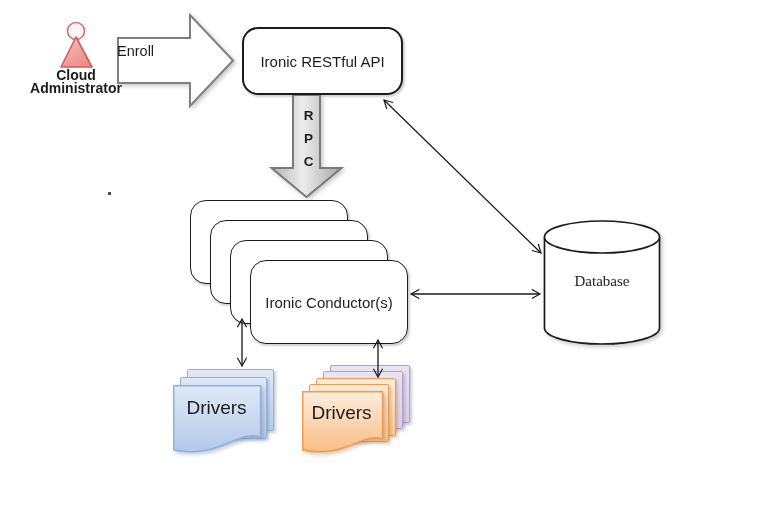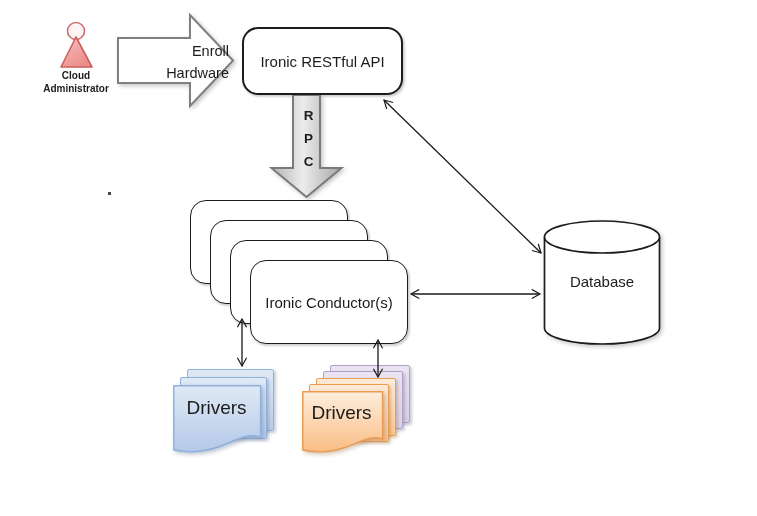--- a/index.html
+++ b/index.html
@@ -4,44 +4,44 @@
 <style>
   html,body{margin:0;padding:0;background:#fff;}
   #canvas{
     position:relative;width:757px;height:516px;background:#ffffff;
     font-family:"Liberation Sans",sans-serif;color:#1c1c1c;overflow:hidden;
   }
   .abs{position:absolute;}
   .label{display:flex;align-items:center;justify-content:center;text-align:right;}
 
   
-  #actor-label{left:16px;top:69px;width:120px;font-size:10px;font-weight:bold;line-height:13px;text-align:center;}
+  #actor-label{left:16px;top:69px;width:120px;font-size:14px;font-weight:bold;line-height:13px;text-align:center;}
 
   
-  #enroll-label{left:117px;top:40px;width:100px;font-size:14.5px;line-height:22px;text-align:right;margin-left:12px;}
+  #enroll-label{left:117px;top:40px;width:100px;font-size:14.5px;line-height:22px;text-align:left;}
 
   
   .node-box{
     background:#ffffff;border:2px solid #1c1c1c;border-radius:16px;
     box-sizing:border-box;box-shadow:1.5px 2px 2px rgba(0,0,0,0.18);
   }
   #api-box{left:242px;top:27px;width:161px;height:68px;font-size:15px;}
 
   
   #rpc-letters{left:296px;top:104px;width:25px;text-align:center;font-size:13.5px;line-height:23px;font-weight:600;}
 
   
   .cond{width:158px;height:84px;border-width:1.8px;}
   #cond-1{left:190px;top:200px;}
   #cond-2{left:210px;top:220px;}
   #cond-3{left:230px;top:240px;}
   #cond-4{left:250px;top:260px;font-size:15px;}
 
   
-  #database{left:543px;top:219px;width:118px;height:127px;}
+  #database{left:543px;top:219px;width:118px;height:127px;font-family:Liberation Serif, serif;}
   #database-label{left:0;top:50px;width:118px;height:24px;font-size:15px;}
 
   
   .page{
     width:87px;height:62px;border:1.5px solid #8fb2dd;border-radius:2px;
     box-sizing:border-box;background:linear-gradient(180deg,#dfe9f5,#b9cde9);
     box-shadow:2px 2px 3px rgba(90,110,140,0.35);
   }
   .page.orange{width:80px;height:58px;border-color:#ec9c52;background:linear-gradient(180deg,#fdebd9,#fbc690);box-shadow:2px 2px 3px rgba(150,110,70,0.35);}
   .page.purple{width:80px;height:58px;border-color:#b1a0c7;background:linear-gradient(180deg,#eae4f2,#d9d0e8);box-shadow:2px 2px 3px rgba(110,100,130,0.35);}
@@ -77,21 +77,20 @@
   <div class="abs" id="actor-label">
     <div>Cloud</div>
     <div>Administrator</div>
   </div>
 
   <svg class="abs shadowed" style="left:117px;top:13px;" width="121" height="98" viewBox="0 0 121 98">
     <polygon points="1,25 73,25 73,2 116,47.5 73,93 73,70 1,70" fill="#ffffff" stroke="#7f7f7f" stroke-width="2" stroke-linejoin="miter"></polygon>
   </svg>
   <div class="abs" id="enroll-label">
     <div>Enroll</div>
-    <div>Hardware</div>
   </div>
 
   <div class="abs node-box label" id="api-box">
     <span>Ironic RESTful API</span>
   </div>
 
   <svg class="abs shadowed" style="left:268px;top:95px;" width="77" height="105" viewBox="0 0 77 105">
     <defs>
       <linearGradient id="gradRpc" x1="0" y1="0" x2="1" y2="0">
         <stop offset="0" stop-color="#b3b3b3"></stop>

